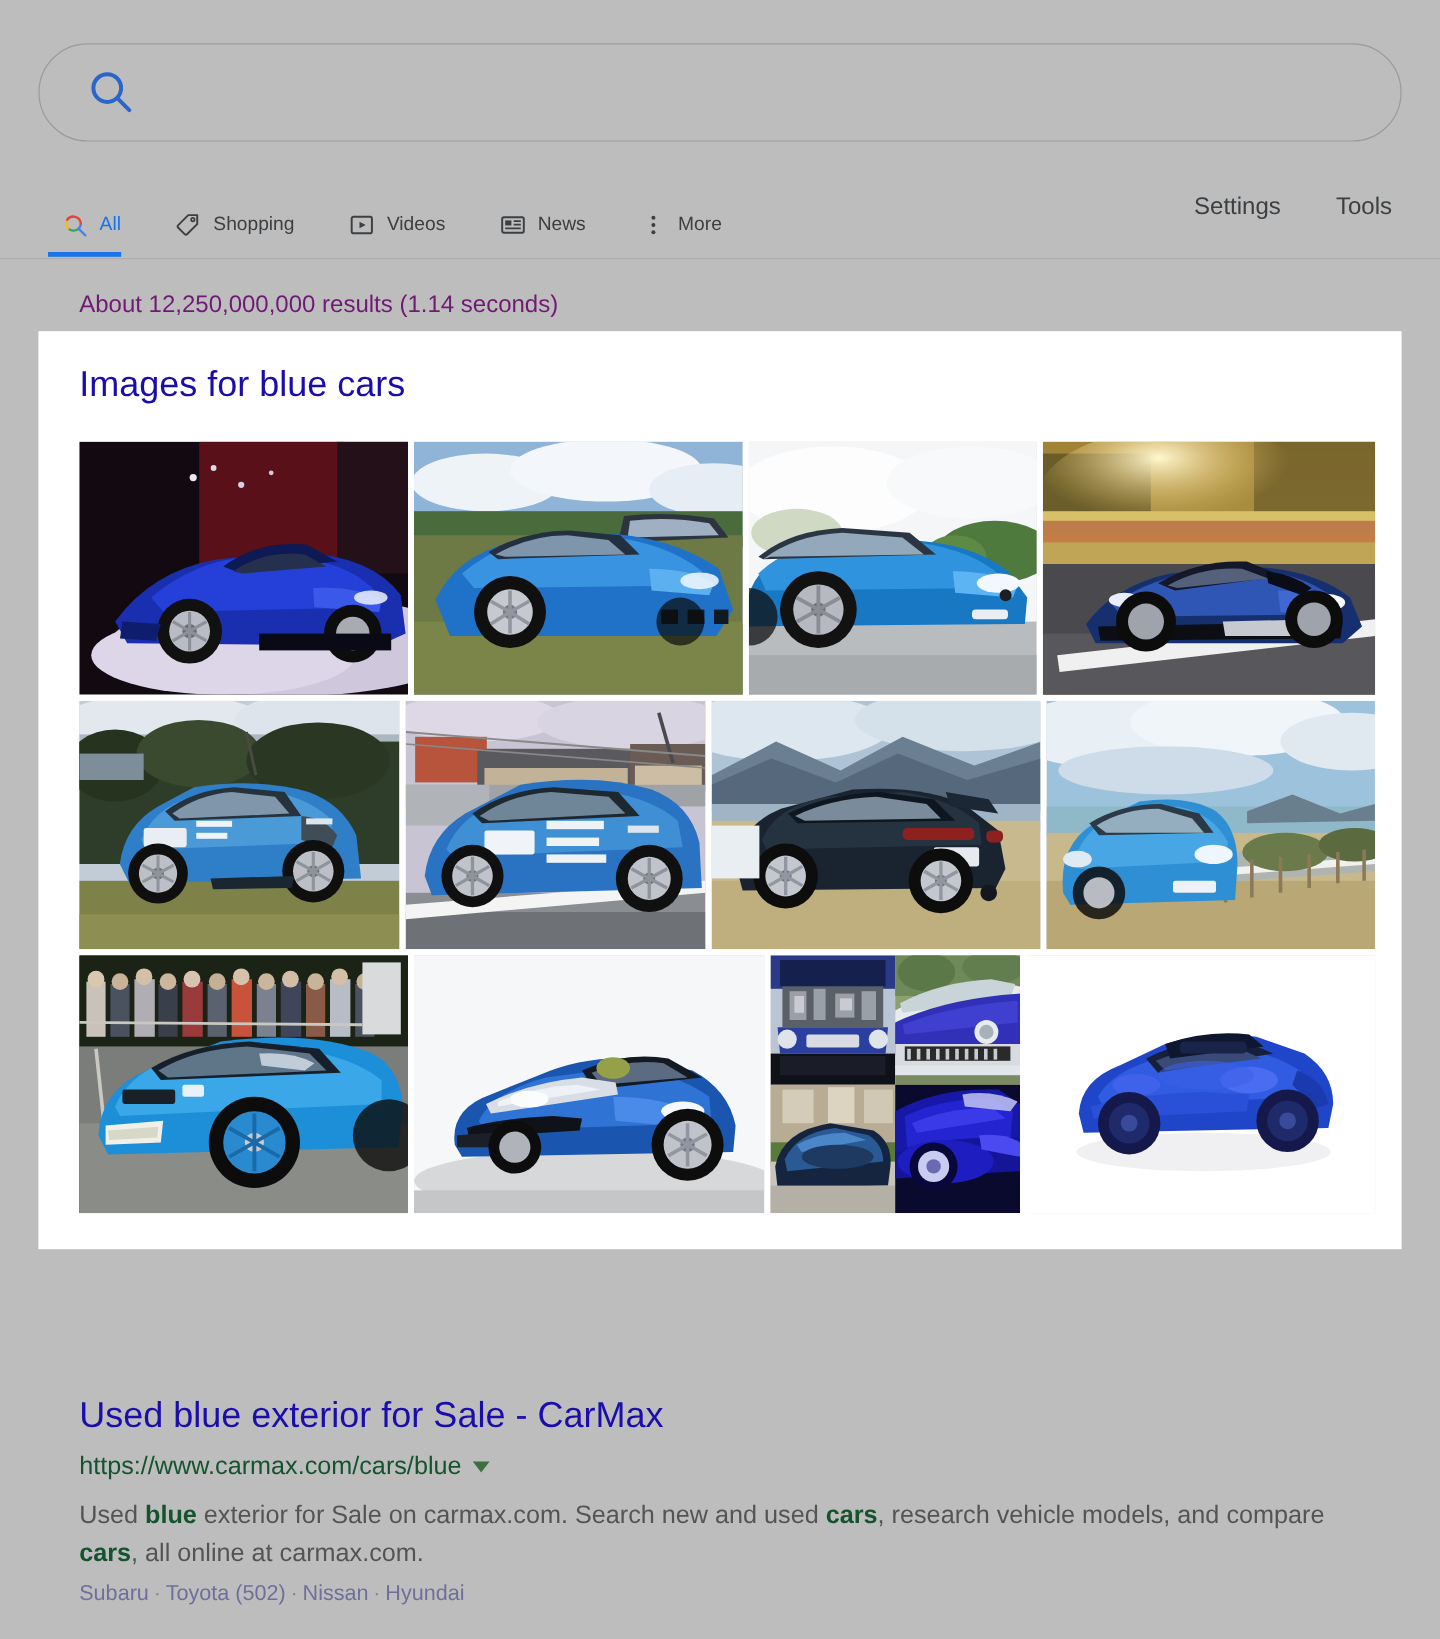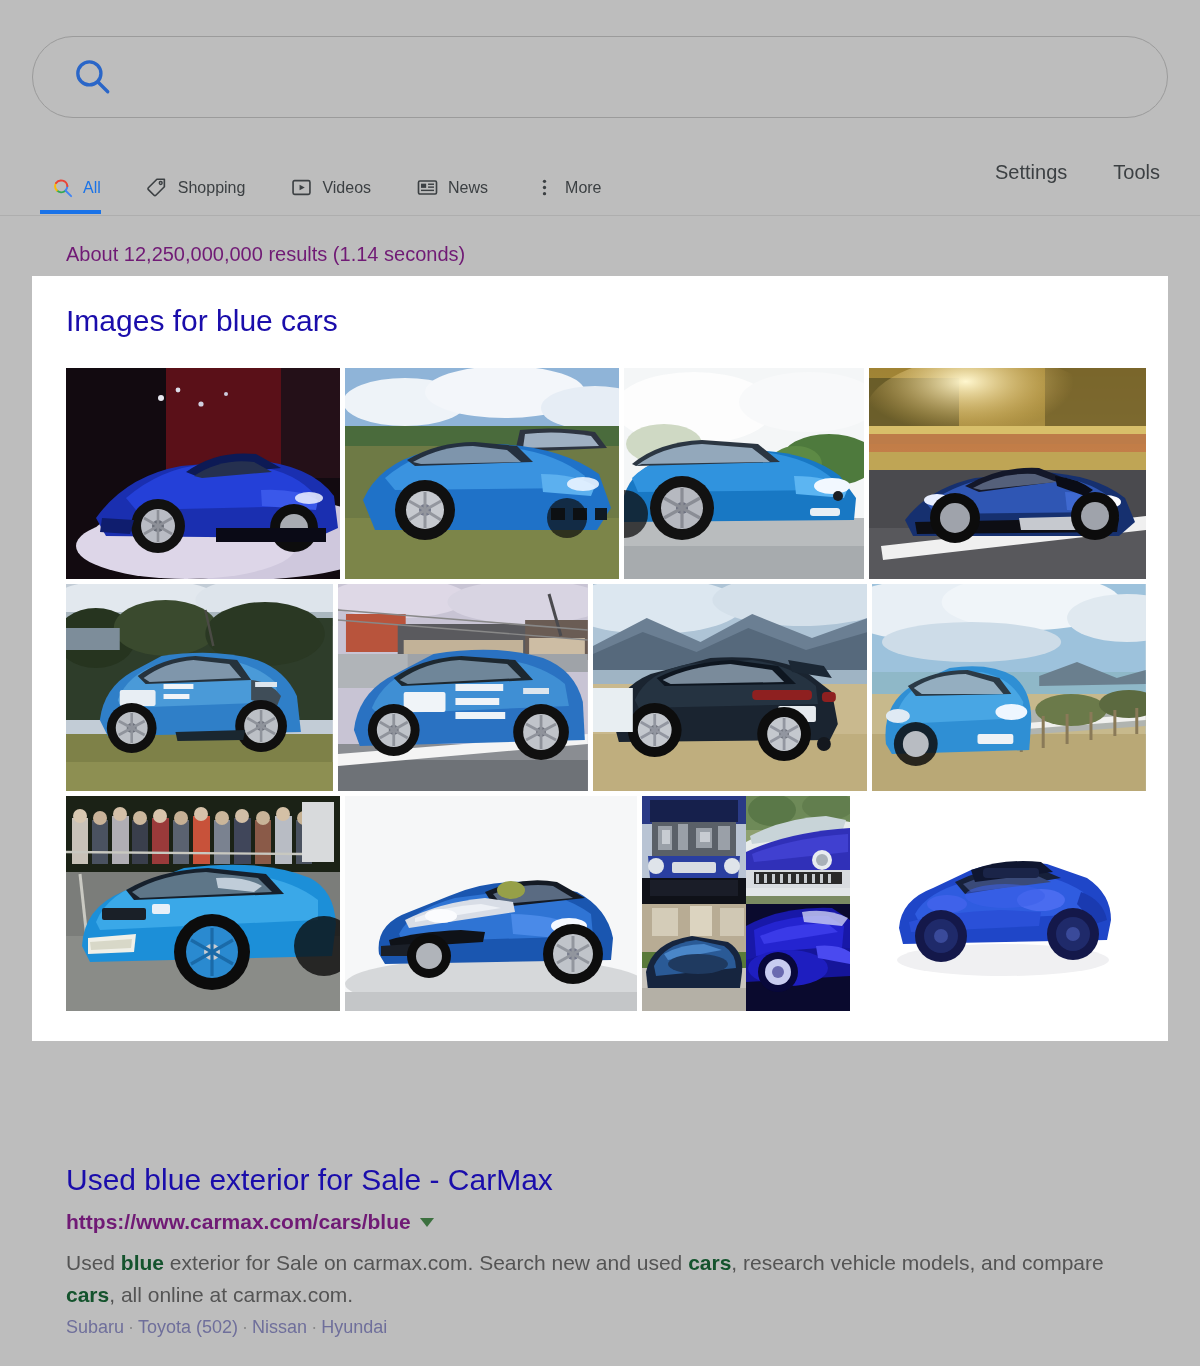--- a/index.html
+++ b/index.html
@@ -153,23 +153,22 @@
     display: inline-block;
   }
   .result-url-row {
     margin-top: 12px;
     display: flex;
     align-items: center;
     gap: 9px;
   }
   .result-url {
     font-size: 21px;
-    color: #701a75;
+    color: #14532d;
     cursor: pointer;
-    font-weight: bold;
   }
   .url-caret {
     width: 0; height: 0;
     border-left: 7px solid transparent;
     border-right: 7px solid transparent;
     border-top: 9px solid #3c703f;
     cursor: pointer;
   }
   .result-snippet {
     margin-top: 13px;

